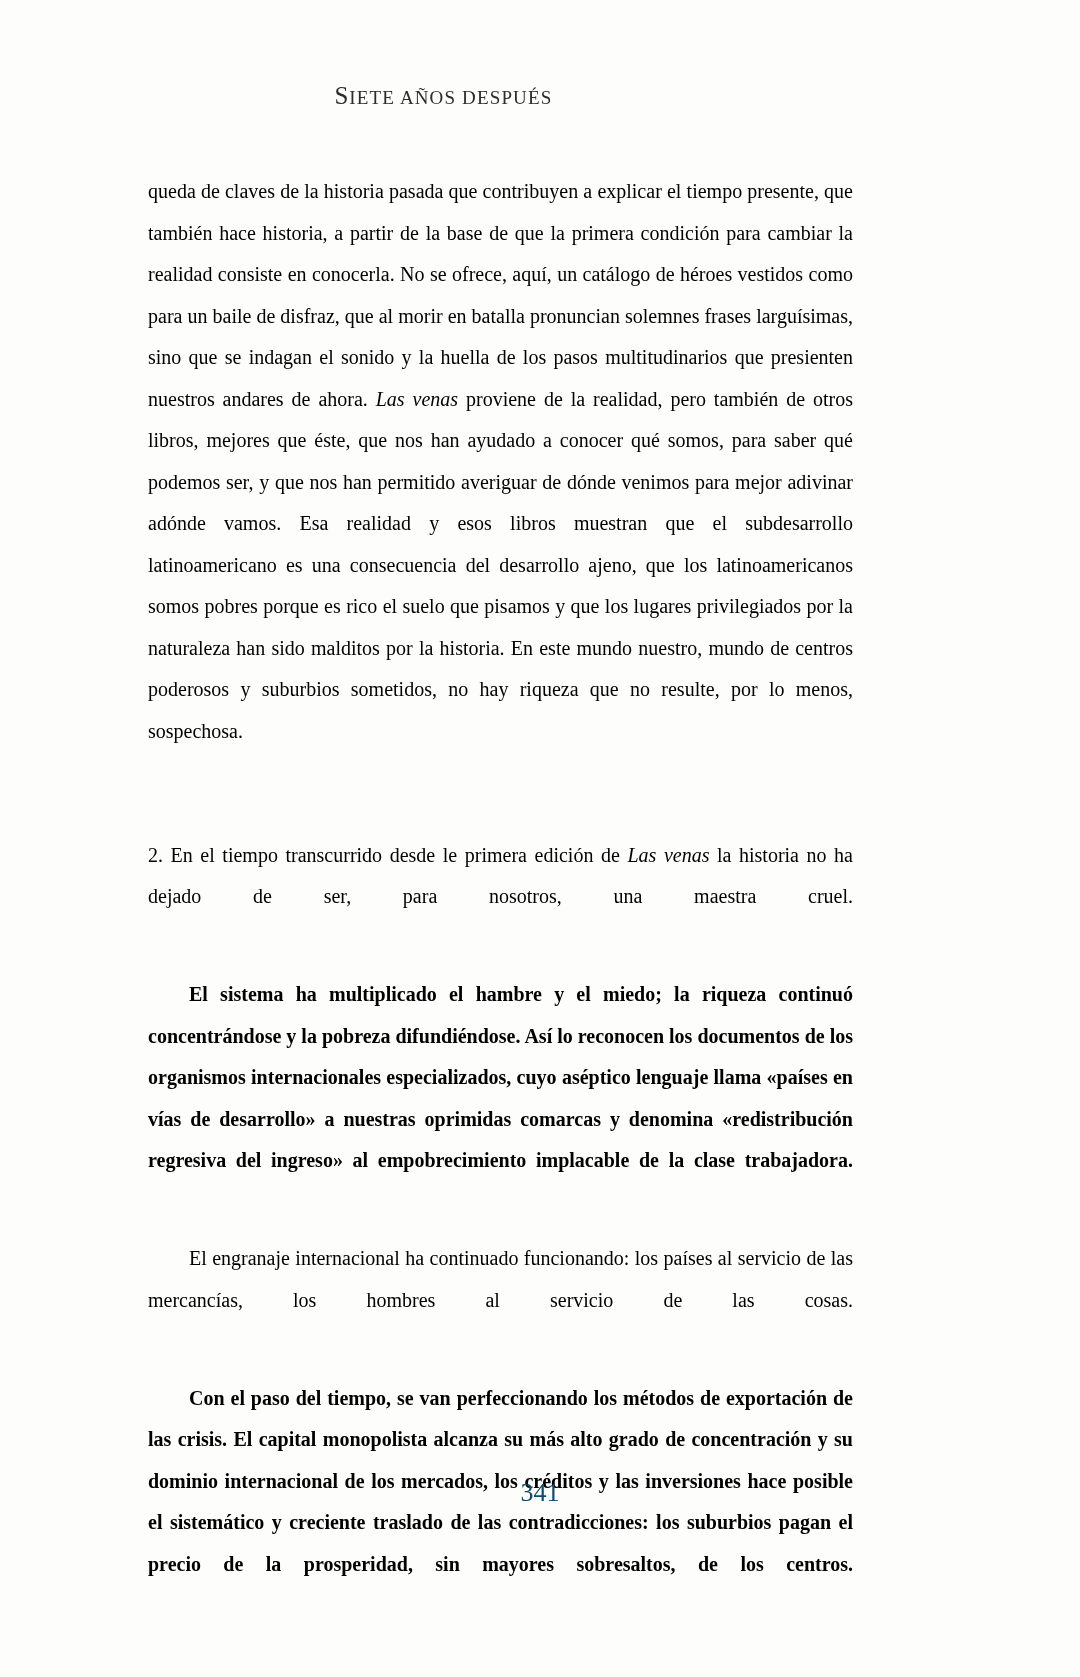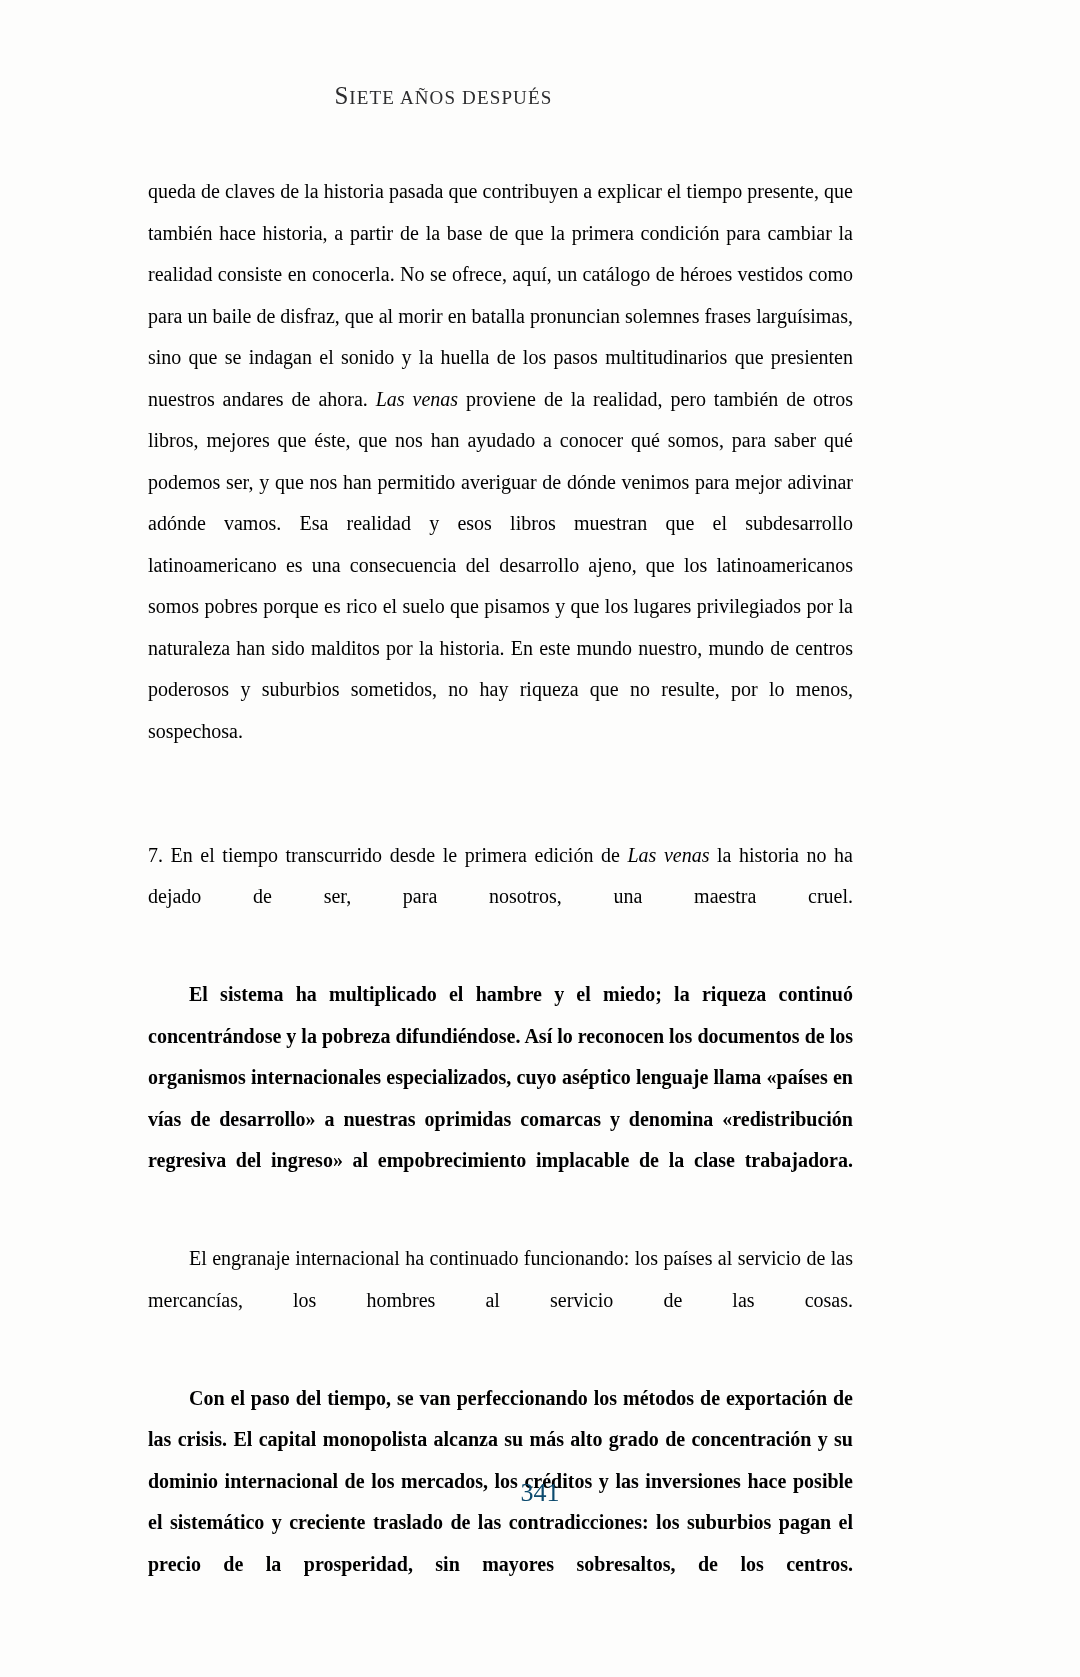--- a/index.html
+++ b/index.html
@@ -85,21 +85,21 @@
 <div class="page">
 
   <div class="running-head">
     <span class="smallcaps-first">S</span><span class="smallcaps-rest">IETE AÑOS DESPUÉS</span>
   </div>
 
   <div class="textblock">
 
     <p class="para"><span>queda de claves de la historia pasada que contribuyen a explicar el tiempo presente, que también hace historia, a partir de la base de que la primera condición para cambiar la realidad consiste en conocerla. No se ofrece, aquí, un catálogo de héroes vestidos como para un baile de disfraz, que al morir en batalla pronuncian solemnes frases larguísimas, sino que se indagan el sonido y la huella de los pasos multitudinarios que presienten nuestros andares de ahora. </span><span class="it">Las venas</span><span> proviene de la realidad, pero también de otros libros, mejores que éste, que nos han ayudado a conocer qué somos, para saber qué podemos ser, y que nos han permitido averiguar de dónde venimos para mejor adivinar adónde vamos. Esa realidad y esos libros muestran que el subdesarrollo latinoamericano es una consecuencia del desarrollo ajeno, que los latinoamericanos somos pobres porque es rico el suelo que pisamos y que los lugares privilegiados por la naturaleza han sido malditos por la historia. En este mundo nuestro, mundo de centros poderosos y suburbios sometidos, no hay riqueza que no resulte, por lo menos, sospechosa.</span></p>
 
-    <p class="para gap-before"><span>7. En el tiempo transcurrido desde le primera edición de </span><span class="it">Las venas</span><span> la historia no ha dejado de ser, para nosotros, una maestra cruel.</span></p>
+    <p class="para gap-before"><span>2. En el tiempo transcurrido desde le primera edición de </span><span class="it">Las venas</span><span> la historia no ha dejado de ser, para nosotros, una maestra cruel.</span></p>
 
     <p class="para indented">El sistema ha multiplicado el hambre y el miedo; la riqueza continuó concentrándose y la pobreza difundiéndose. Así lo reconocen los documentos de los organismos internacionales especializados, cuyo aséptico lenguaje llama «países en vías de desarrollo» a nuestras oprimidas comarcas y denomina «redistribución regresiva del ingreso» al empobrecimiento implacable de la clase trabajadora.</p>
 
     <p class="para italic">El engranaje internacional ha continuado funcionando: los países al servicio de las mercancías, los hombres al servicio de las cosas.</p>
 
     <p class="para indented">Con el paso del tiempo, se van perfeccionando los métodos de exportación de las crisis. El capital monopolista alcanza su más alto grado de concentración y su dominio internacional de los mercados, los créditos y las inversiones hace posible el sistemático y creciente traslado de las contradicciones: los suburbios pagan el precio de la prosperidad, sin mayores sobresaltos, de los centros.</p>
 
   </div>
 
   <div class="folio">341</div>

